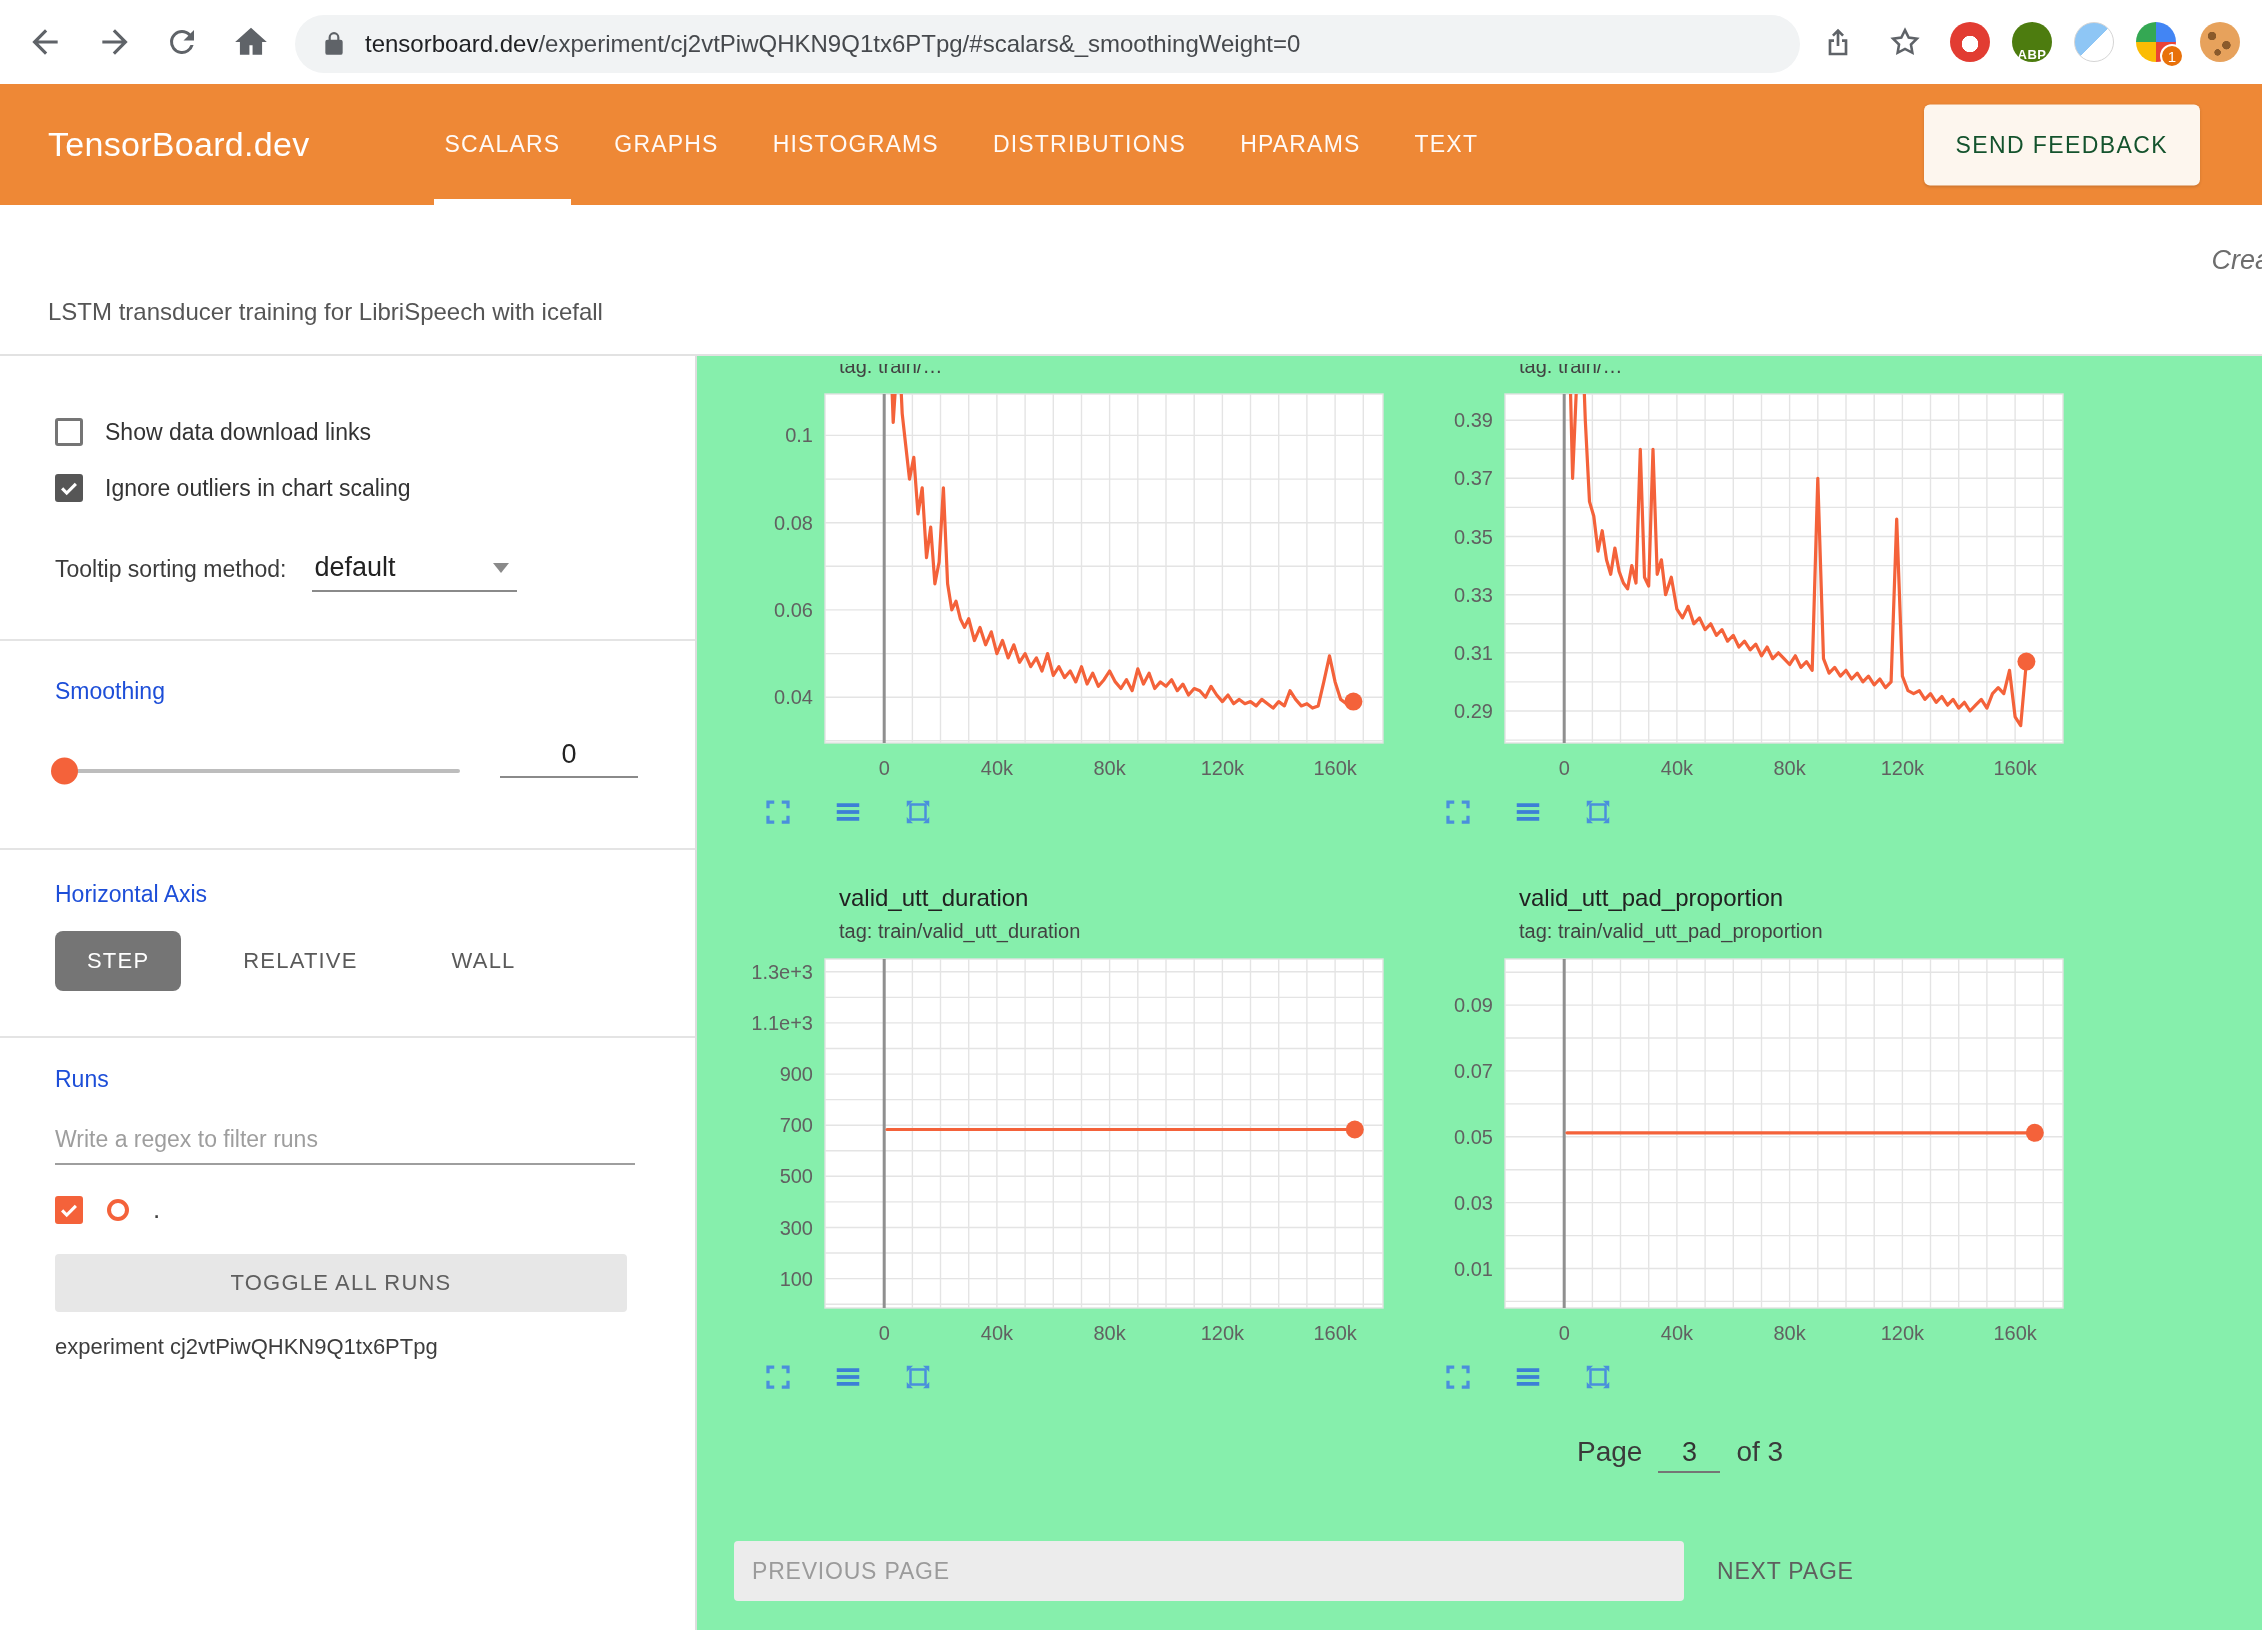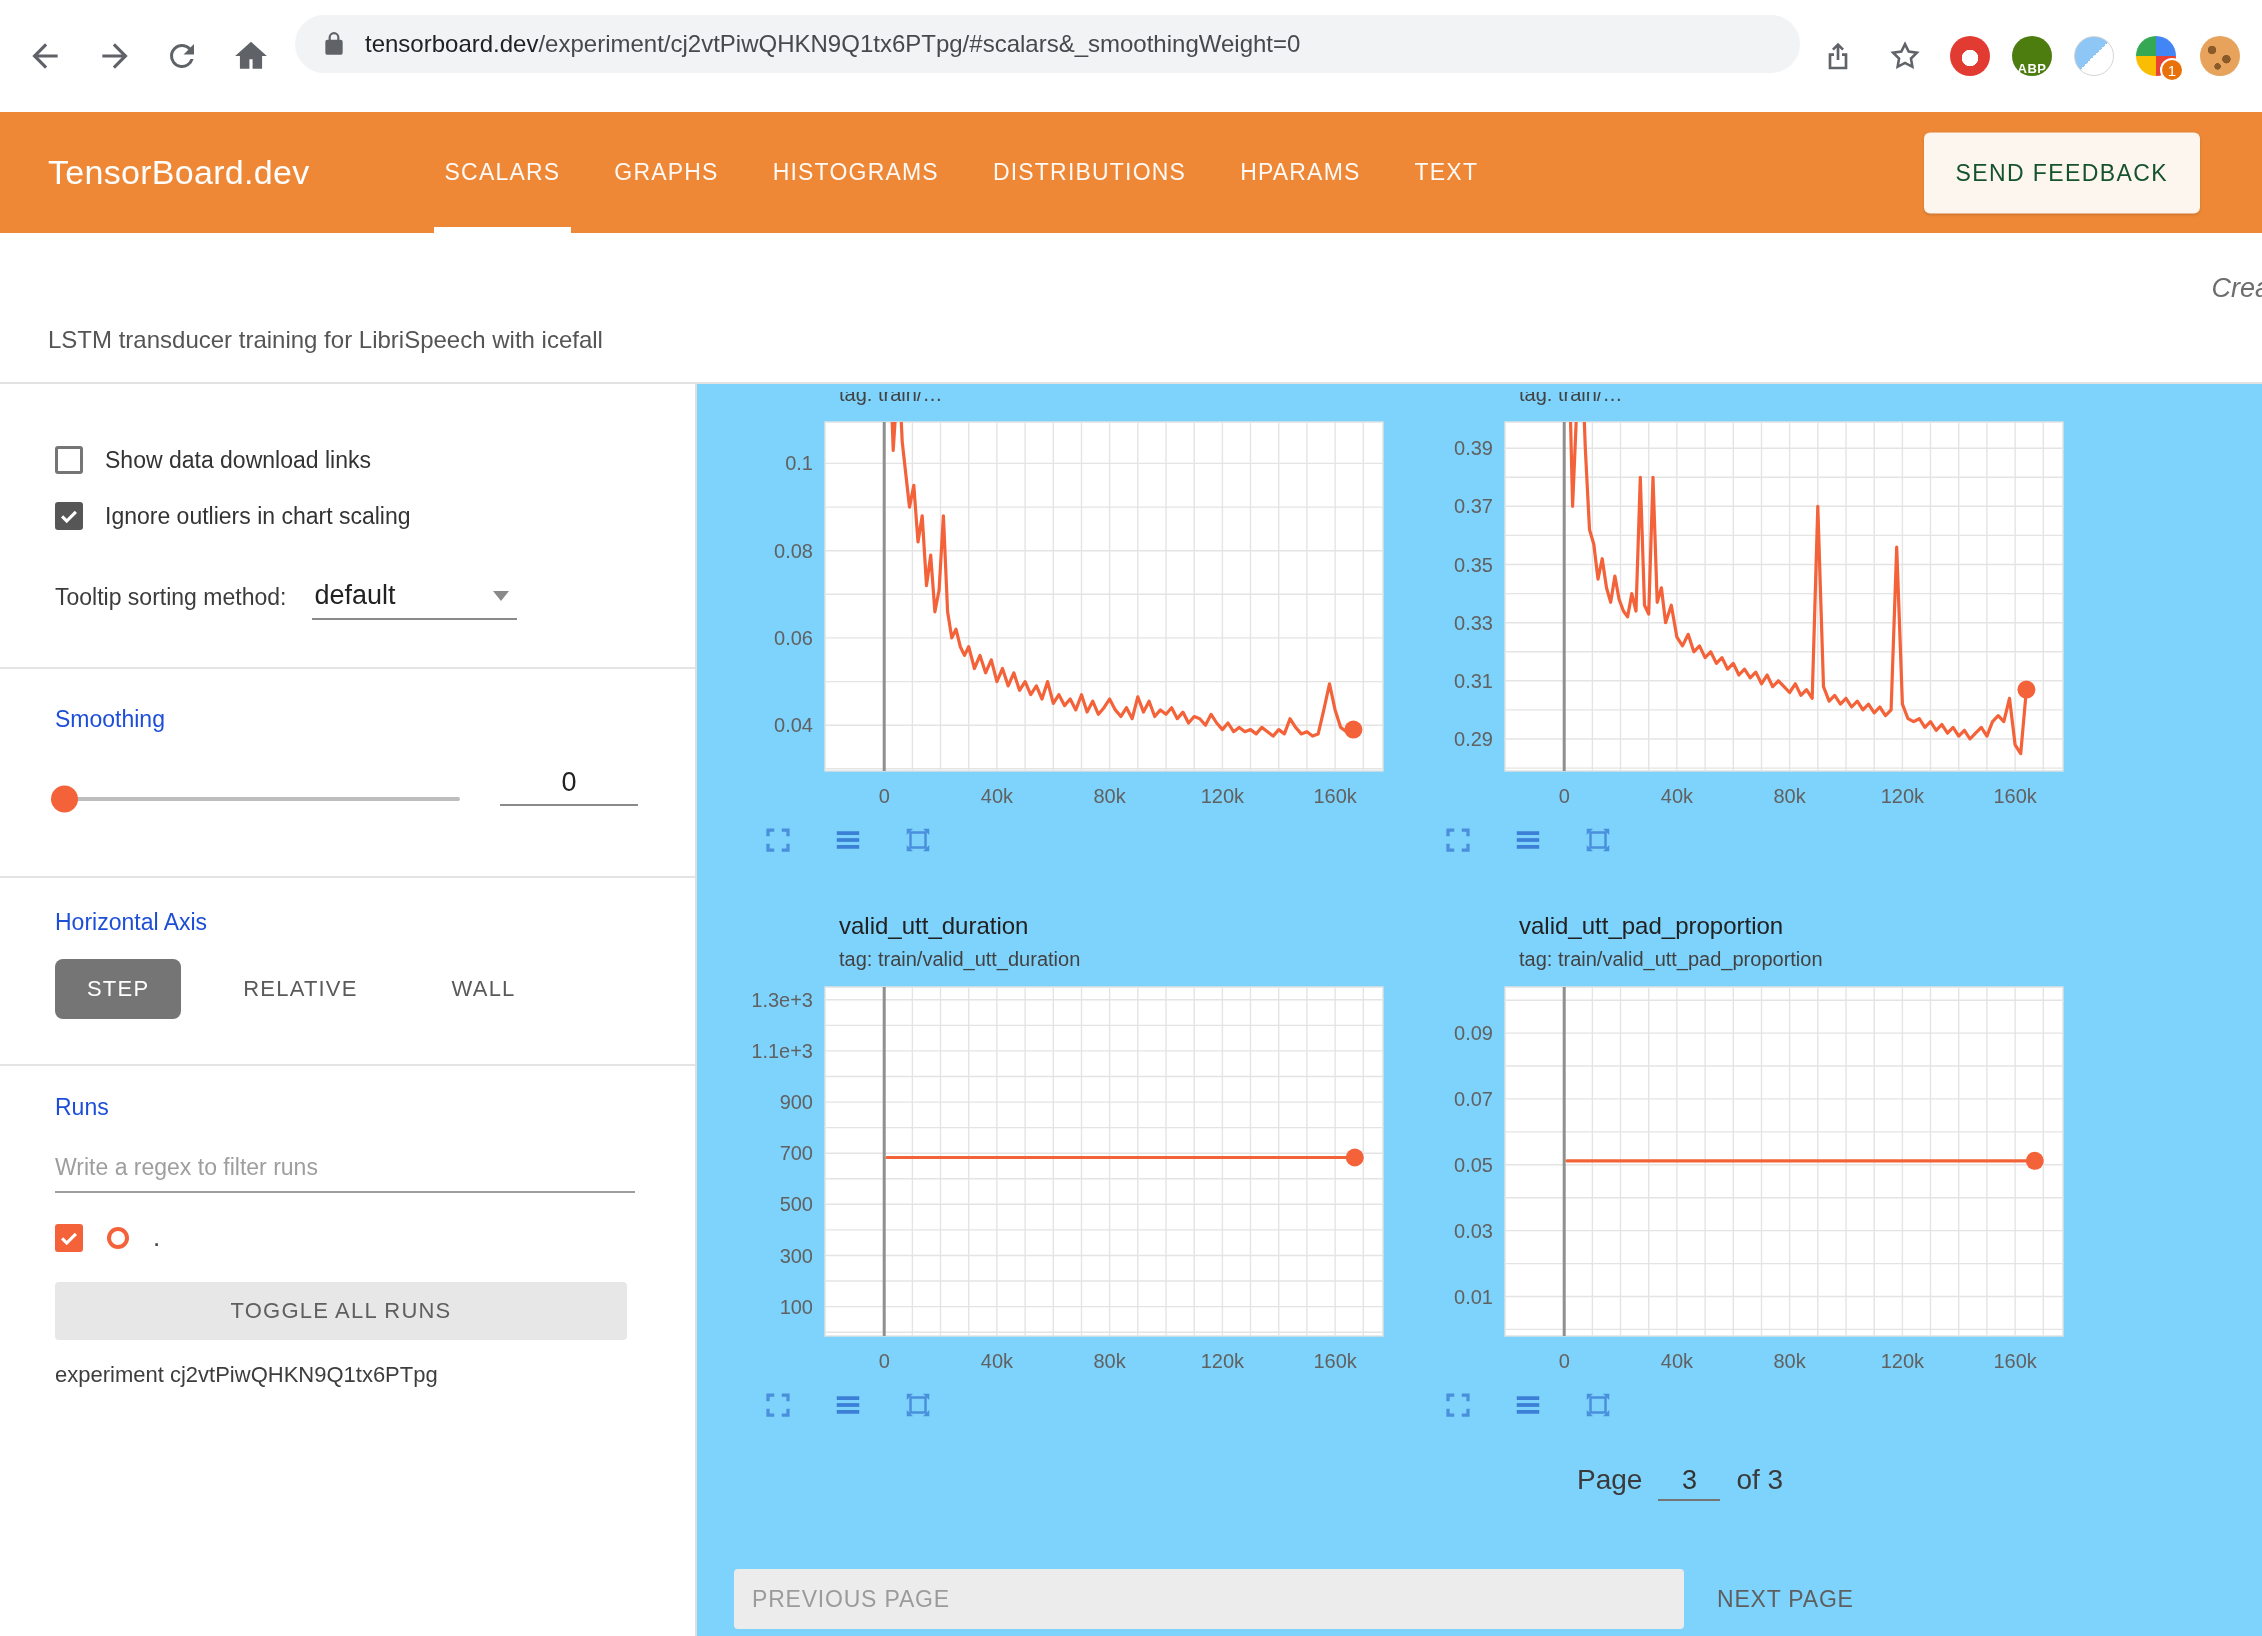--- a/index.html
+++ b/index.html
@@ -2,21 +2,21 @@
 <html><head>
 <meta charset="utf-8">
 <style>
   *{box-sizing:border-box;margin:0;padding:0}
   html,body{width:2262px;height:1636px}
   body{font-family:"Liberation Sans",sans-serif;background:#fff;overflow:hidden;position:relative}
   button{background:none;border:none;font-family:inherit;cursor:pointer;padding:0}
   input{font-family:inherit}
 
   
-  .chrome{position:relative;height:112px;background:#fff}
+  .chrome{position:relative;height:84px;background:#fff}
   .nav-btn{position:absolute;top:50%;transform:translateY(-50%);display:flex;align-items:center;justify-content:center}
   .omnibox{position:absolute;left:295px;top:15px;width:1505px;height:58px;background:#f1f3f4;border-radius:29px;display:flex;align-items:center;padding:0 26px;gap:18px}
   .url{font-size:24px;color:#202124;white-space:nowrap;overflow:hidden}
   .url-path{color:#46494d}
   .ext{position:absolute;top:50%;transform:translateY(-50%);width:40px;height:40px;border-radius:50%}
   .ext-adblock{left:1950px;background:radial-gradient(circle at 50% 55%, #ffffff 0 8px, #e23c32 8.5px)}
   .ext-abp{left:2012px;background:#4d7c0f;display:flex;align-items:flex-end;justify-content:center}
   .ext-abp span{color:#fff;font-size:13px;font-weight:bold;letter-spacing:.5px}
   .ext-blue{left:2074px;background:linear-gradient(135deg,#8ec6f5 0 50%,#ffffff 50% 100%);border:1px solid #d5d5d5}
   .ext-multi{left:2136px;background:conic-gradient(#4285f4 0 25%,#ea4335 25% 50%,#fbbc04 50% 75%,#34a853 75% 100%)}
@@ -67,21 +67,21 @@
 
   .runs-filter{position:absolute;left:55px;top:762px;width:580px;font-size:23px;color:#222;border:none;border-bottom:2px solid #9e9e9e;background:transparent;outline:none;padding:8px 0 10px}
   .runs-filter::placeholder{color:#9e9e9e}
   .run-row{position:absolute;left:55px;top:838px;display:flex;align-items:center;gap:24px;cursor:pointer}
   .run-swatch{width:22px;height:22px;border-radius:50%;border:4px solid #f4623a;background:#fff}
   .run-name{font-size:26px;color:#424242}
   .toggle-all{position:absolute;left:55px;top:898px;width:572px;height:58px;background:#e7e7e7;border-radius:4px;font-size:22px;letter-spacing:1.2px;color:#5f5f5f;font-weight:500}
   .exp-name{position:absolute;left:55px;top:978px;font-size:22px;color:#3d3d3d}
 
   
-  .charts{flex:1;position:relative;background:#7dd3fc}
+  .charts{flex:1;position:relative;background:#86efac}
   .card{position:absolute;width:660px}
   .chart-head-clip{height:14px;overflow:hidden;position:relative;margin-left:86px}
   .clip-inner{position:absolute;bottom:0;left:0;font-size:20px;color:#424242;white-space:nowrap}
   .chart-title{font-size:24px;color:#212121;margin-left:86px}
   .chart-tag{font-size:20px;color:#424242;margin:8px 0 4px 86px}
   svg.plot{display:block;margin-top:4px}
   .chart-toolbar{display:flex;gap:36px;margin:8px 0 0 8px}
   .chart-toolbar button{width:34px;height:34px;display:flex;align-items:center;justify-content:center}
 
   .pager{position:absolute;left:880px;top:1080px;display:flex;align-items:baseline;gap:16px;font-size:28px;color:#3a3a3a}

